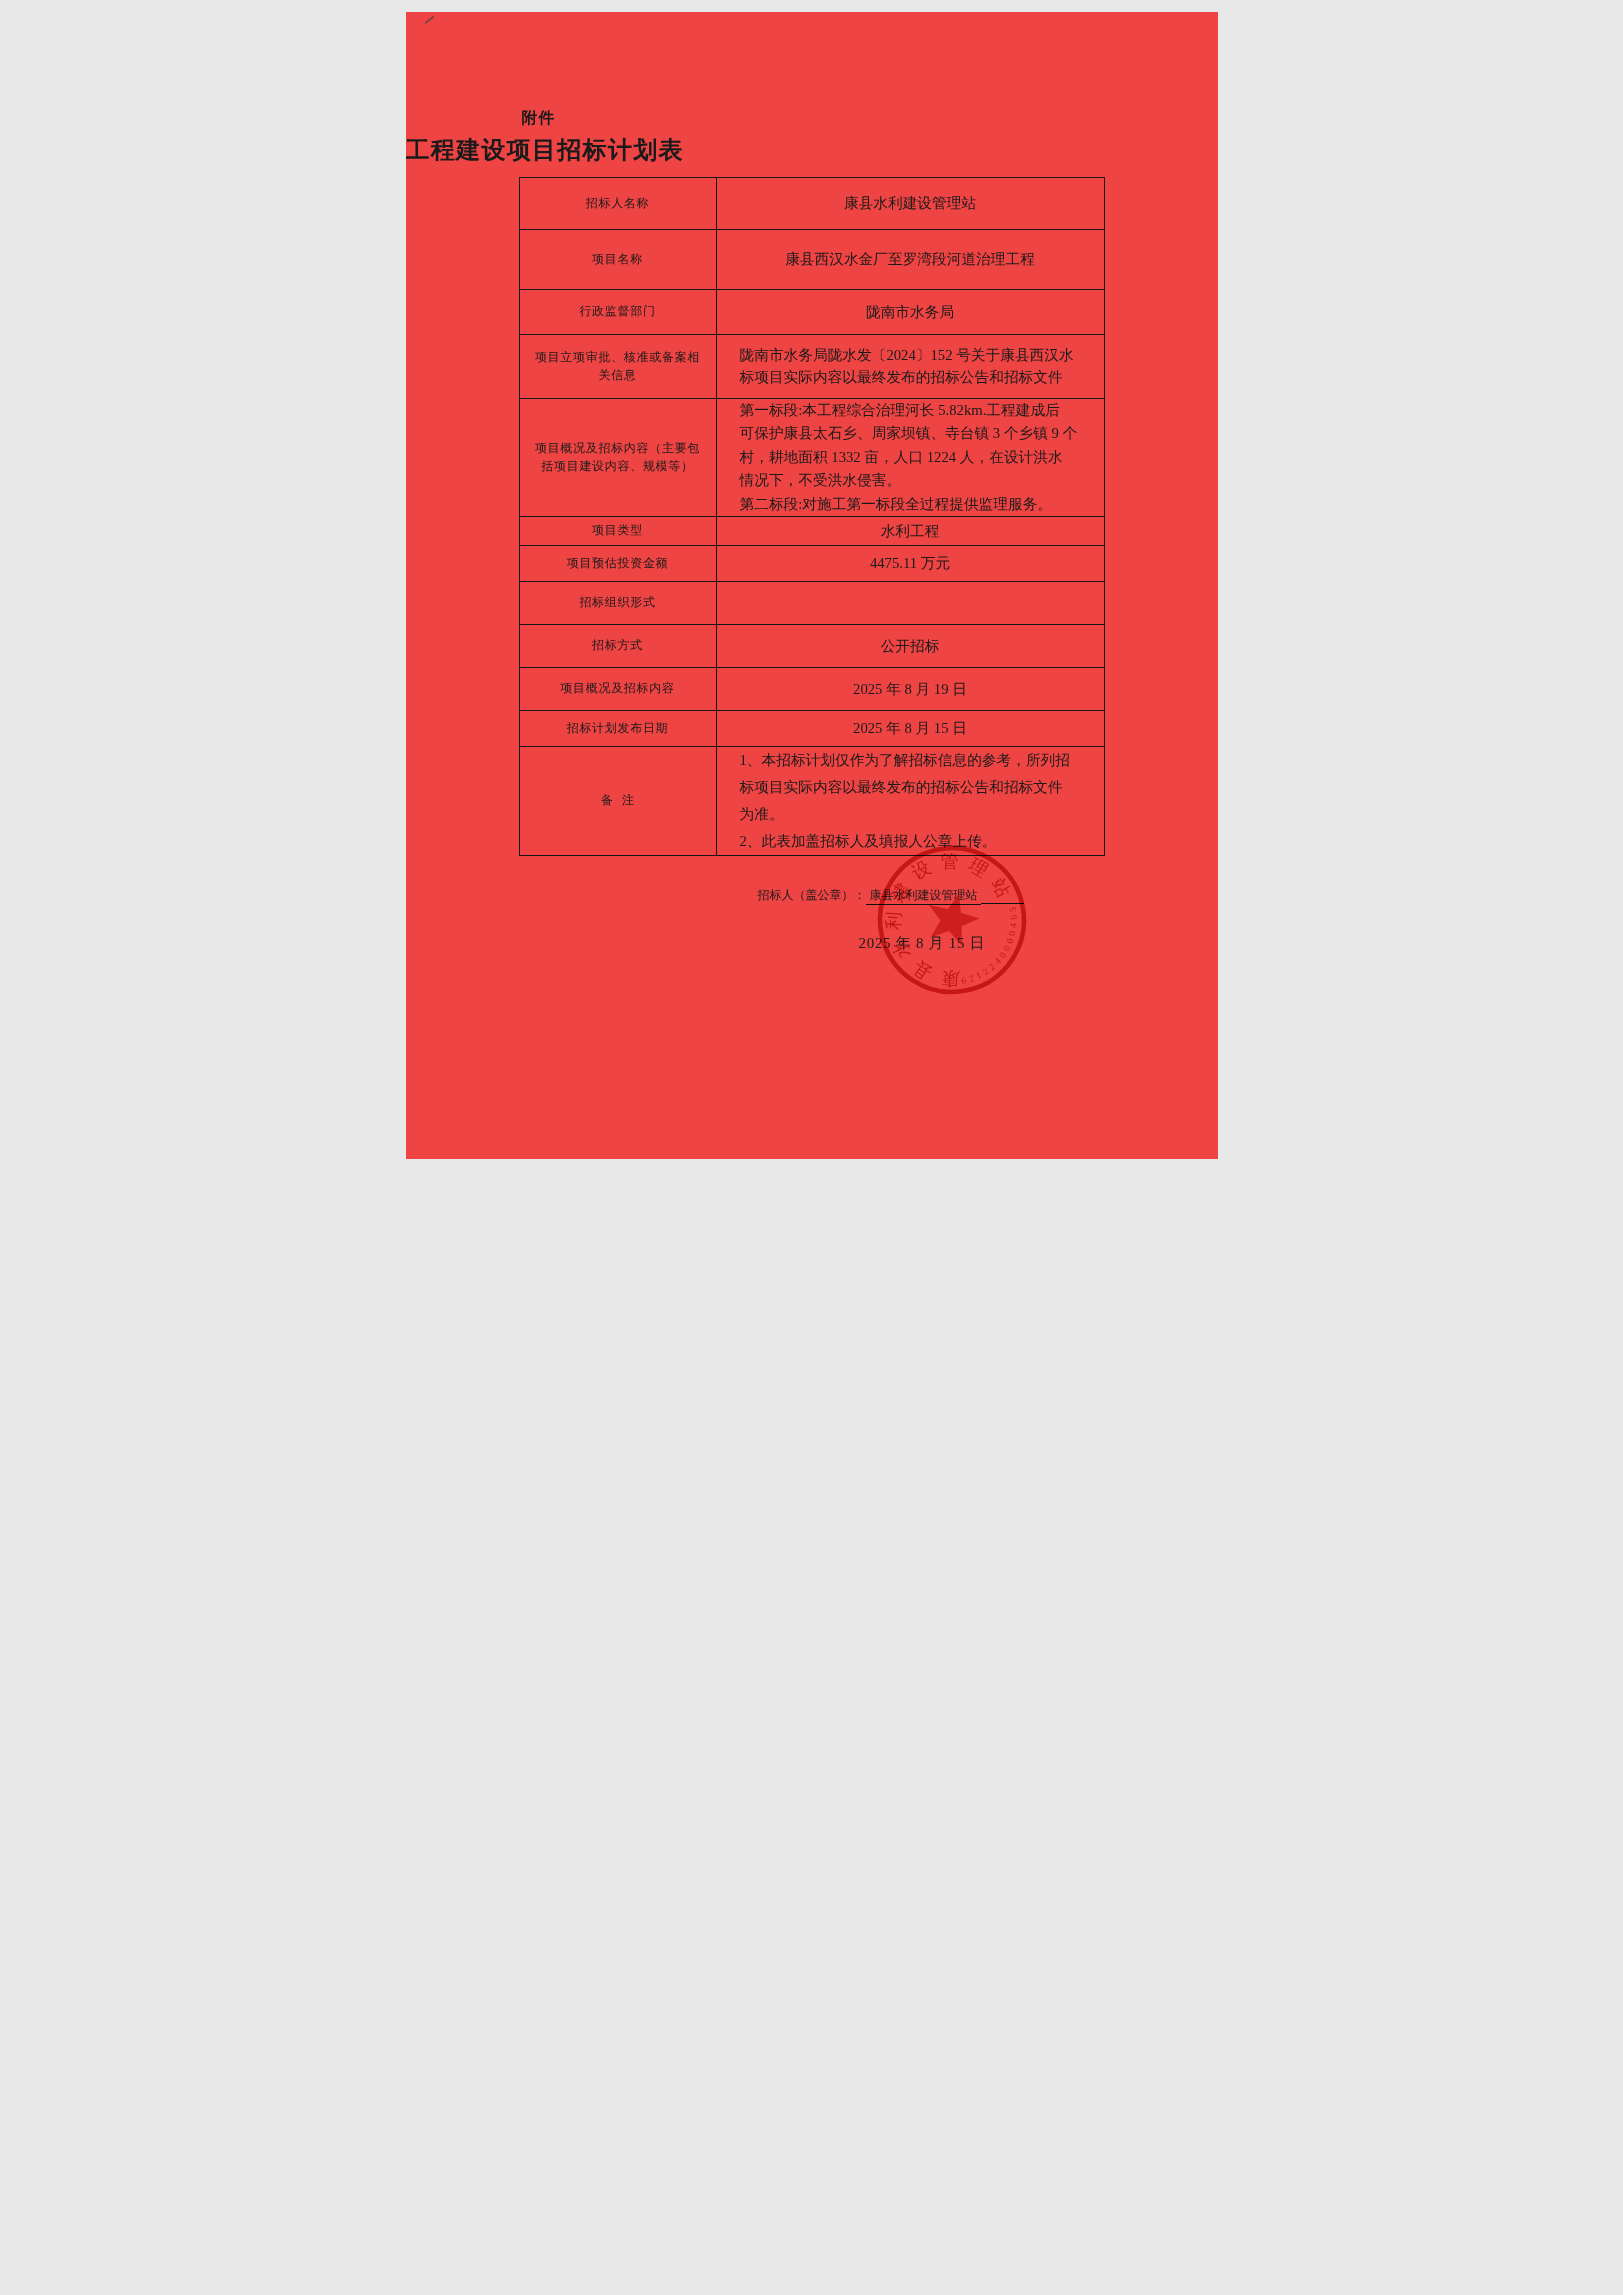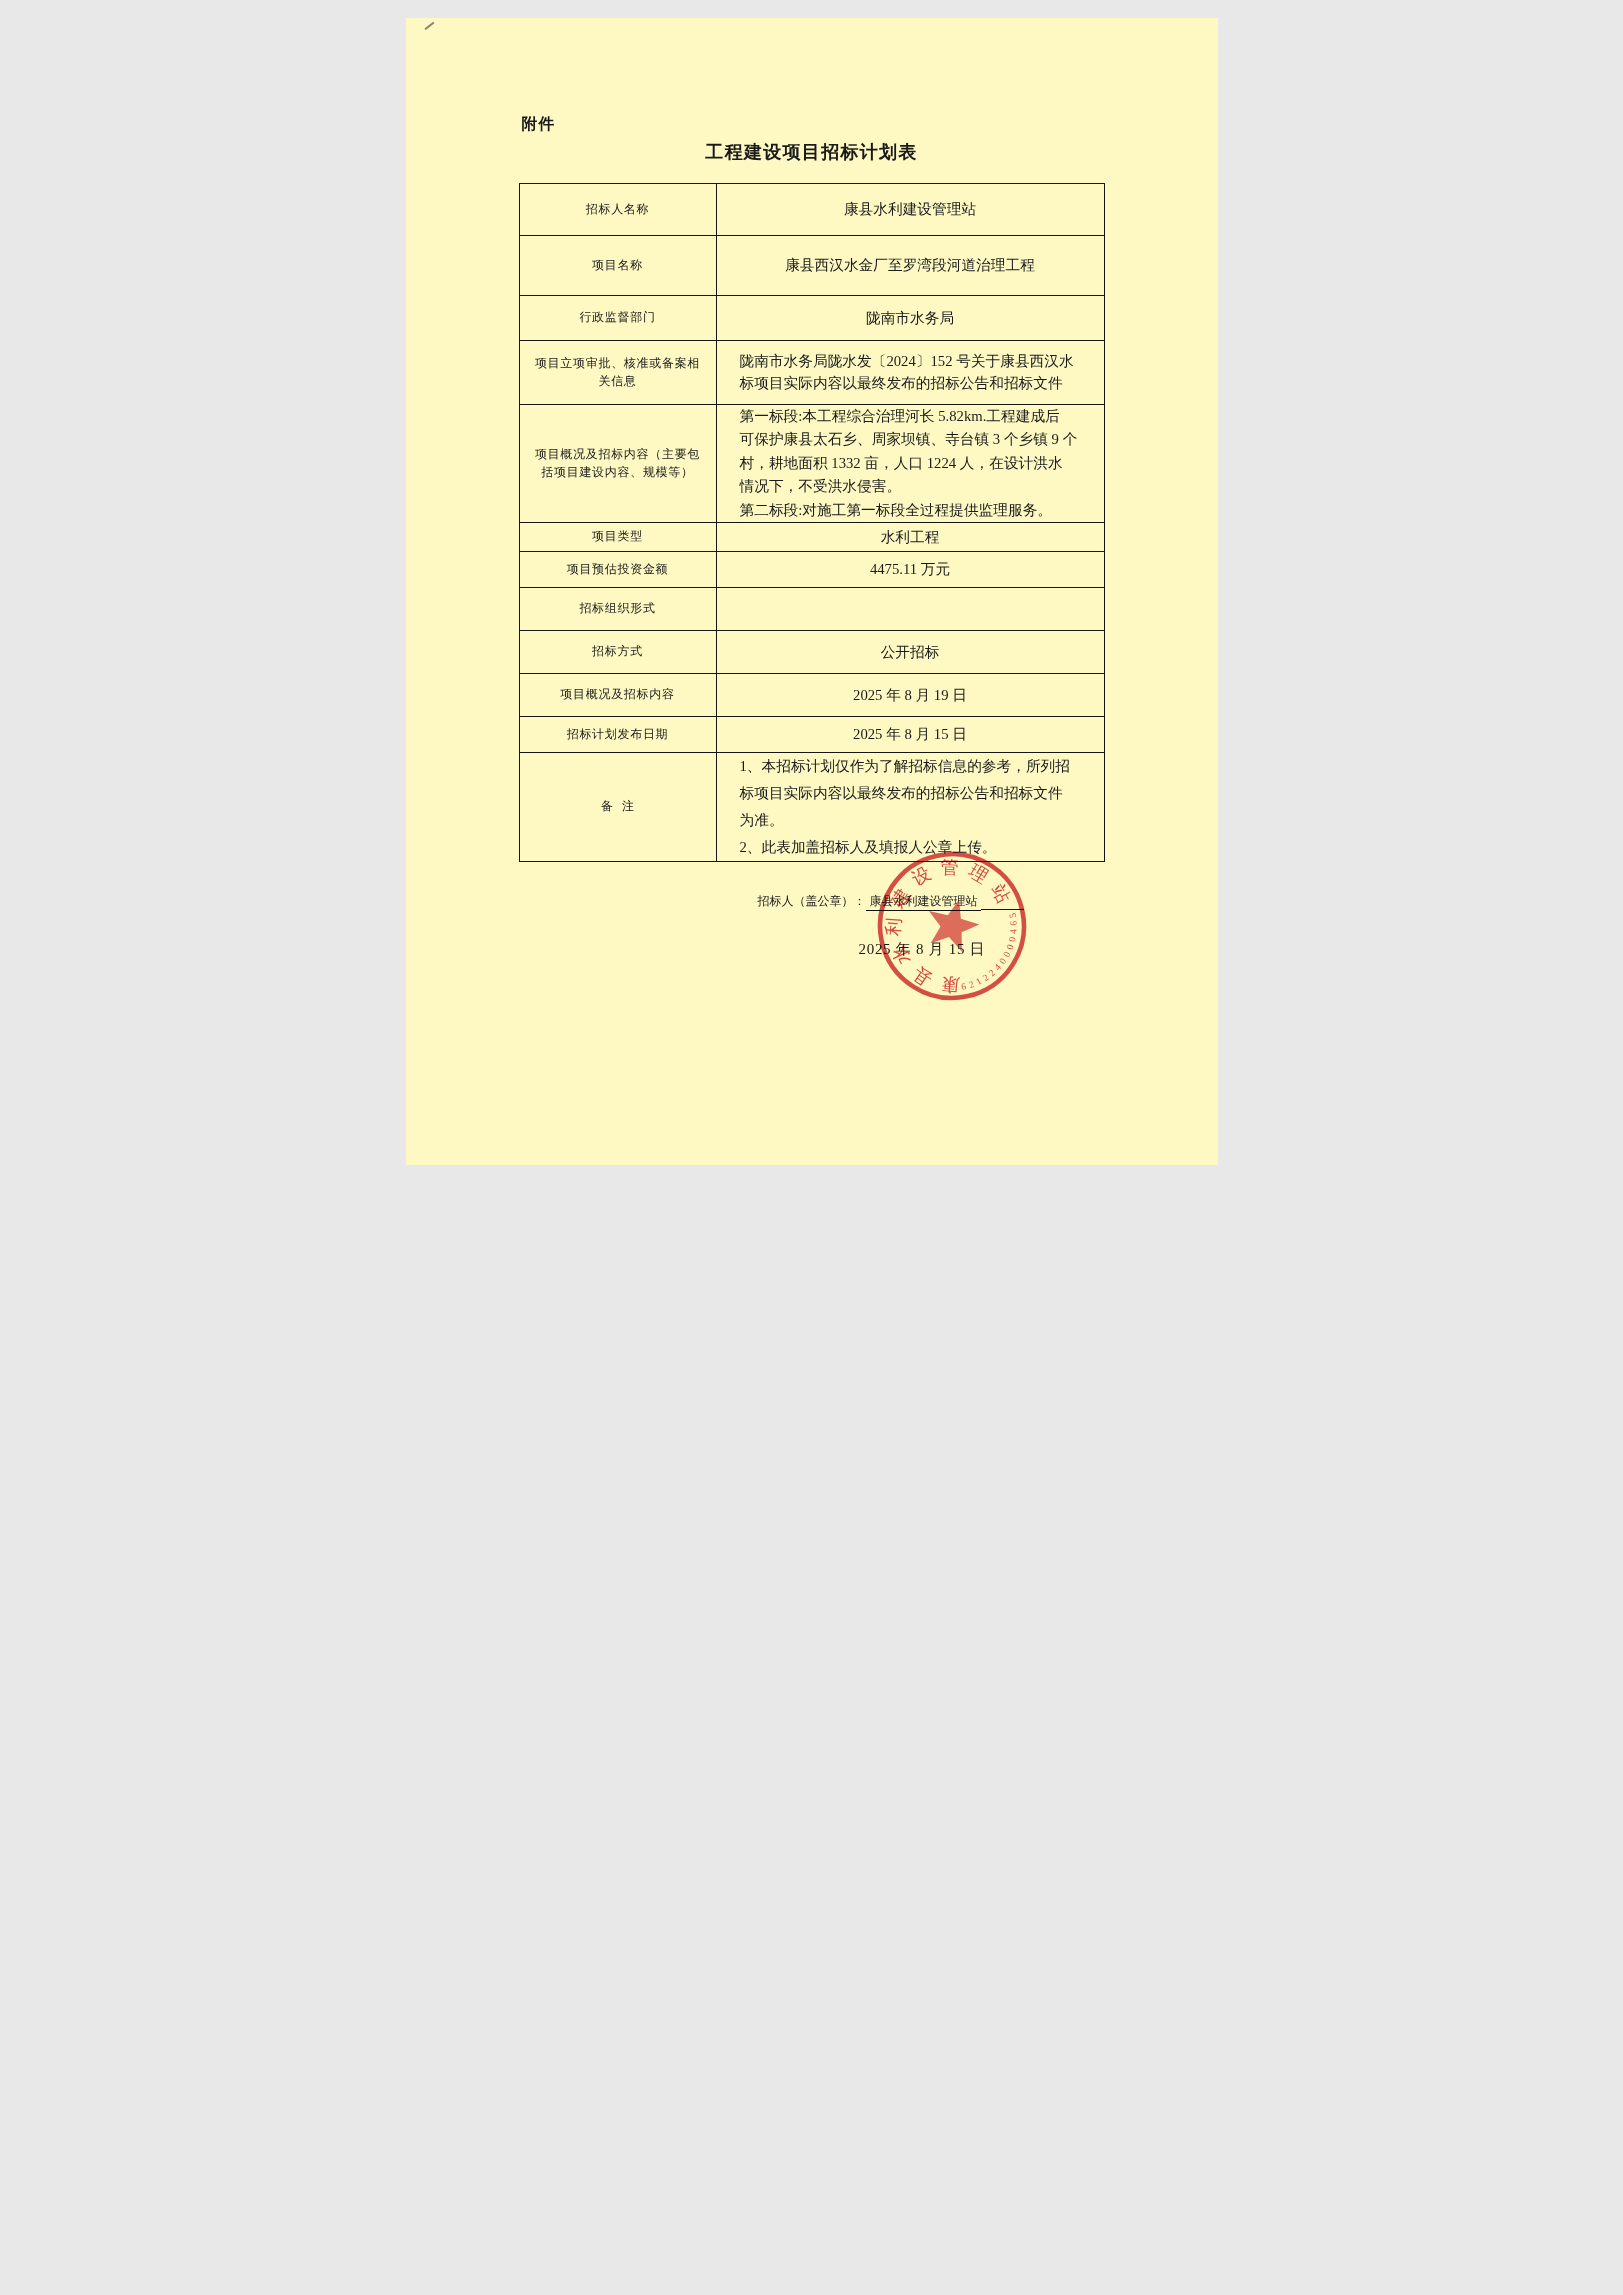--- a/index.html
+++ b/index.html
@@ -1,38 +1,38 @@
 <!DOCTYPE html>
 <html style="font-size:10.5px"><head>
 <meta charset="utf-8">
 <style>
   html,body { margin:0; padding:0; background:#e8e8e8; }
   .page {
     position: relative;
     width: 812px; height: 1147px;
-    margin: 18px auto;
-    background: #fef9c3;
+    margin: 12px auto;
+    background: #ef4444;
     font-family: "Liberation Serif", "DejaVu Serif", serif;
     color: #1a1a1a;
     overflow: hidden;
   }
   .corner-mark {
     position:absolute; left:18.3px; top:6.5px; width:10.5px; height:2px;
     background:#444; transform:rotate(-38deg); opacity:.65;
   }
   .attachment {
     position:absolute; left:116px; top:96px;
     font-family:"Liberation Sans","DejaVu Sans",sans-serif;
     font-size:15.7px; font-weight:bold; letter-spacing:1.3px;
   }
   .doc-title {
     position:absolute; left:0; top:122px; width:100%;
-    text-align:center;
+    text-align:left;
     font-family:"Liberation Sans","DejaVu Sans",sans-serif;
-    font-size:18px; font-weight:bold; letter-spacing:1.3px;
+    font-size:24px; font-weight:bold; letter-spacing:1.3px;
   }
   .btable {
     position:absolute; left:113px; top:165px; width:586px;
     border:1.3px solid #161616;
     box-sizing:border-box;
   }
   .row { display:flex; box-sizing:border-box; }
   .row + .row { border-top:1.3px solid #161616; }
   .c1 {
     width:197px; flex:0 0 197px; box-sizing:border-box;

